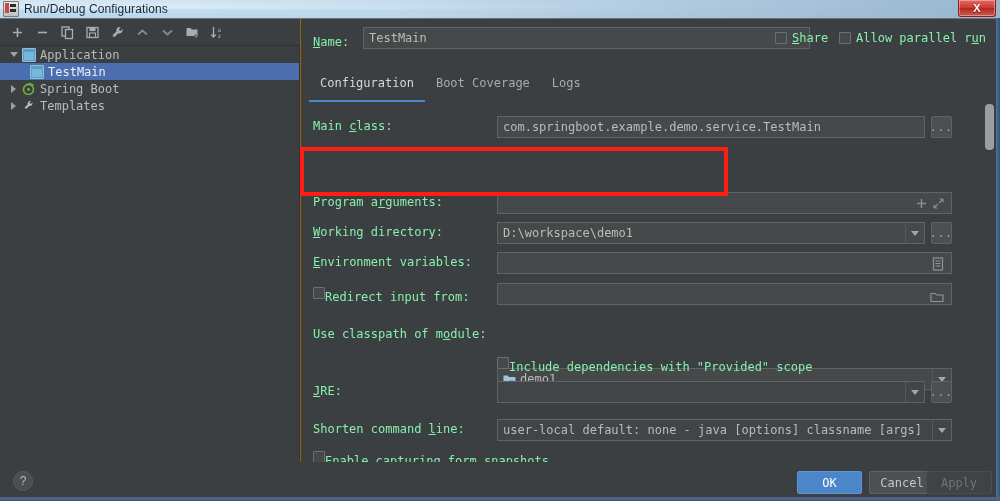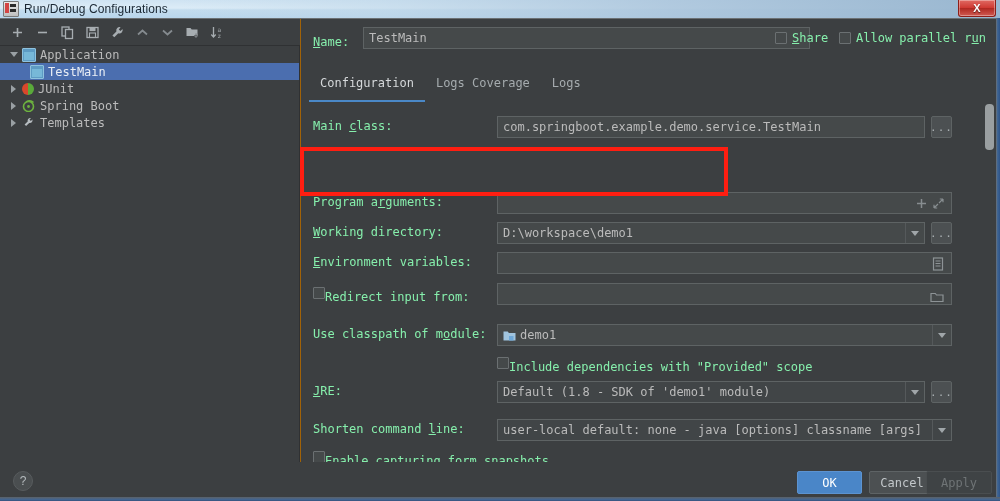--- a/index.html
+++ b/index.html
@@ -498,25 +498,20 @@
           <div class="twisty open"></div>
           <div class="node-icon ico-app"></div>
           <span>Application</span>
         </div>
 
         <div class="tree-row child selected">
           <div class="node-icon ico-app"></div>
           <span>TestMain</span>
         </div>
 
-        <div class="tree-row">
-          <div class="twisty"></div>
-          <div class="node-icon ico-junit"></div>
-          <span>JUnit</span>
-        </div>
 
         <div class="tree-row">
           <div class="twisty"></div>
           <div class="node-icon">
             <svg class="ico-spring" viewBox="0 0 13 13">
                 <circle cx="6.5" cy="7.5" r="5" fill="none" stroke="#6db33f" stroke-width="1.6"></circle>
                 <path d="M4 3c3-2 6-1 7.5 0.5" stroke="#6db33f" stroke-width="1.6" fill="none"></path>
                 <circle cx="6.5" cy="7.5" r="1.4" fill="#6db33f"></circle>
               </svg>
           </div>
@@ -546,21 +541,21 @@
         <span class="checkbox"></span>
         <span class="lbl"><span class="mn">S</span>hare</span>
       </div>
       <div class="cbrow" style="position:absolute;left:538px;top:12px;">
         <span class="checkbox"></span>
         <span class="lbl">Allow parallel r<span class="mn">u</span>n</span>
       </div>
 
       <div class="tabs">
         <div class="tab active">Configuration</div>
-        <div class="tab">Logs Coverage</div>
+        <div class="tab">Boot Coverage</div>
         <div class="tab">Logs</div>
       </div>
 
       <div class="form">
 
         <div class="frow" style="top:12px;">
           <span class="lbl">Main <span class="mn">c</span>lass:</span>
           <div class="field" style="width:428px;">
             <div class="textfield" style="width:428px;height:22px;">com.springboot.example.demo.service.TestMain</div>
           </div>
@@ -621,21 +616,21 @@
             <span style="position:absolute;right:8px;top:5px;">
               <svg width="14" height="12" viewBox="0 0 14 12">
                   <path d="M1 2.5h4.3L6.5 4H13v6.5H1z" fill="none" stroke="#8d9396" stroke-width="1.2"></path>
                 </svg>
             </span>
           </div>
         </div>
 
         <div class="frow" style="top:220px;">
           <span class="lbl">Use classpath of m<span class="mn">o</span>dule:</span>
-          <div class="field" style="width:468px;">
+          <div class="field" style="width:468px;margin-top:44px;">
             <div class="textfield" style="width:455px;height:22px;position:relative;">
               <span class="module-icon">
                 <svg width="13" height="13" viewBox="0 0 13 13">
                     <path d="M0.5 2.5h4.2L5.9 4h6.6v7.5H0.5z" fill="#a0c4de"></path>
                     <rect x="6" y="7" width="4.5" height="4.5" fill="#6ea8d8"></rect>
                   </svg>
               </span>
               <span>demo1</span>
               <span class="dropdown-arrow"></span>
             </div>
@@ -646,21 +641,20 @@
           <span class="cbrow" style="position:absolute;left:196px;top:4px;">
             <span class="checkbox"></span>
             <span class="lbl">Include dependencies with "Provided" scope</span>
           </span>
         </div>
 
         <div class="frow" style="top:277px;">
           <span class="lbl"><span class="mn">J</span>RE:</span>
           <div class="field" style="width:428px;">
             <div class="textfield readonly" style="width:428px;height:22px;position:relative;">
-              <span>Default (1.8 - SDK of 'demo1' module)</span>
               <span class="dropdown-arrow"></span>
             </div>
           </div>
           <div class="btn-ellipsis" style="position:absolute;left:630px;top:0;">...</div>
         </div>
 
         <div class="frow" style="top:315px;">
           <span class="lbl">Shorten command <span class="mn">l</span>ine:</span>
           <div class="field" style="width:406px;">
             <div class="textfield readonly" style="width:455px;height:22px;position:relative;">

